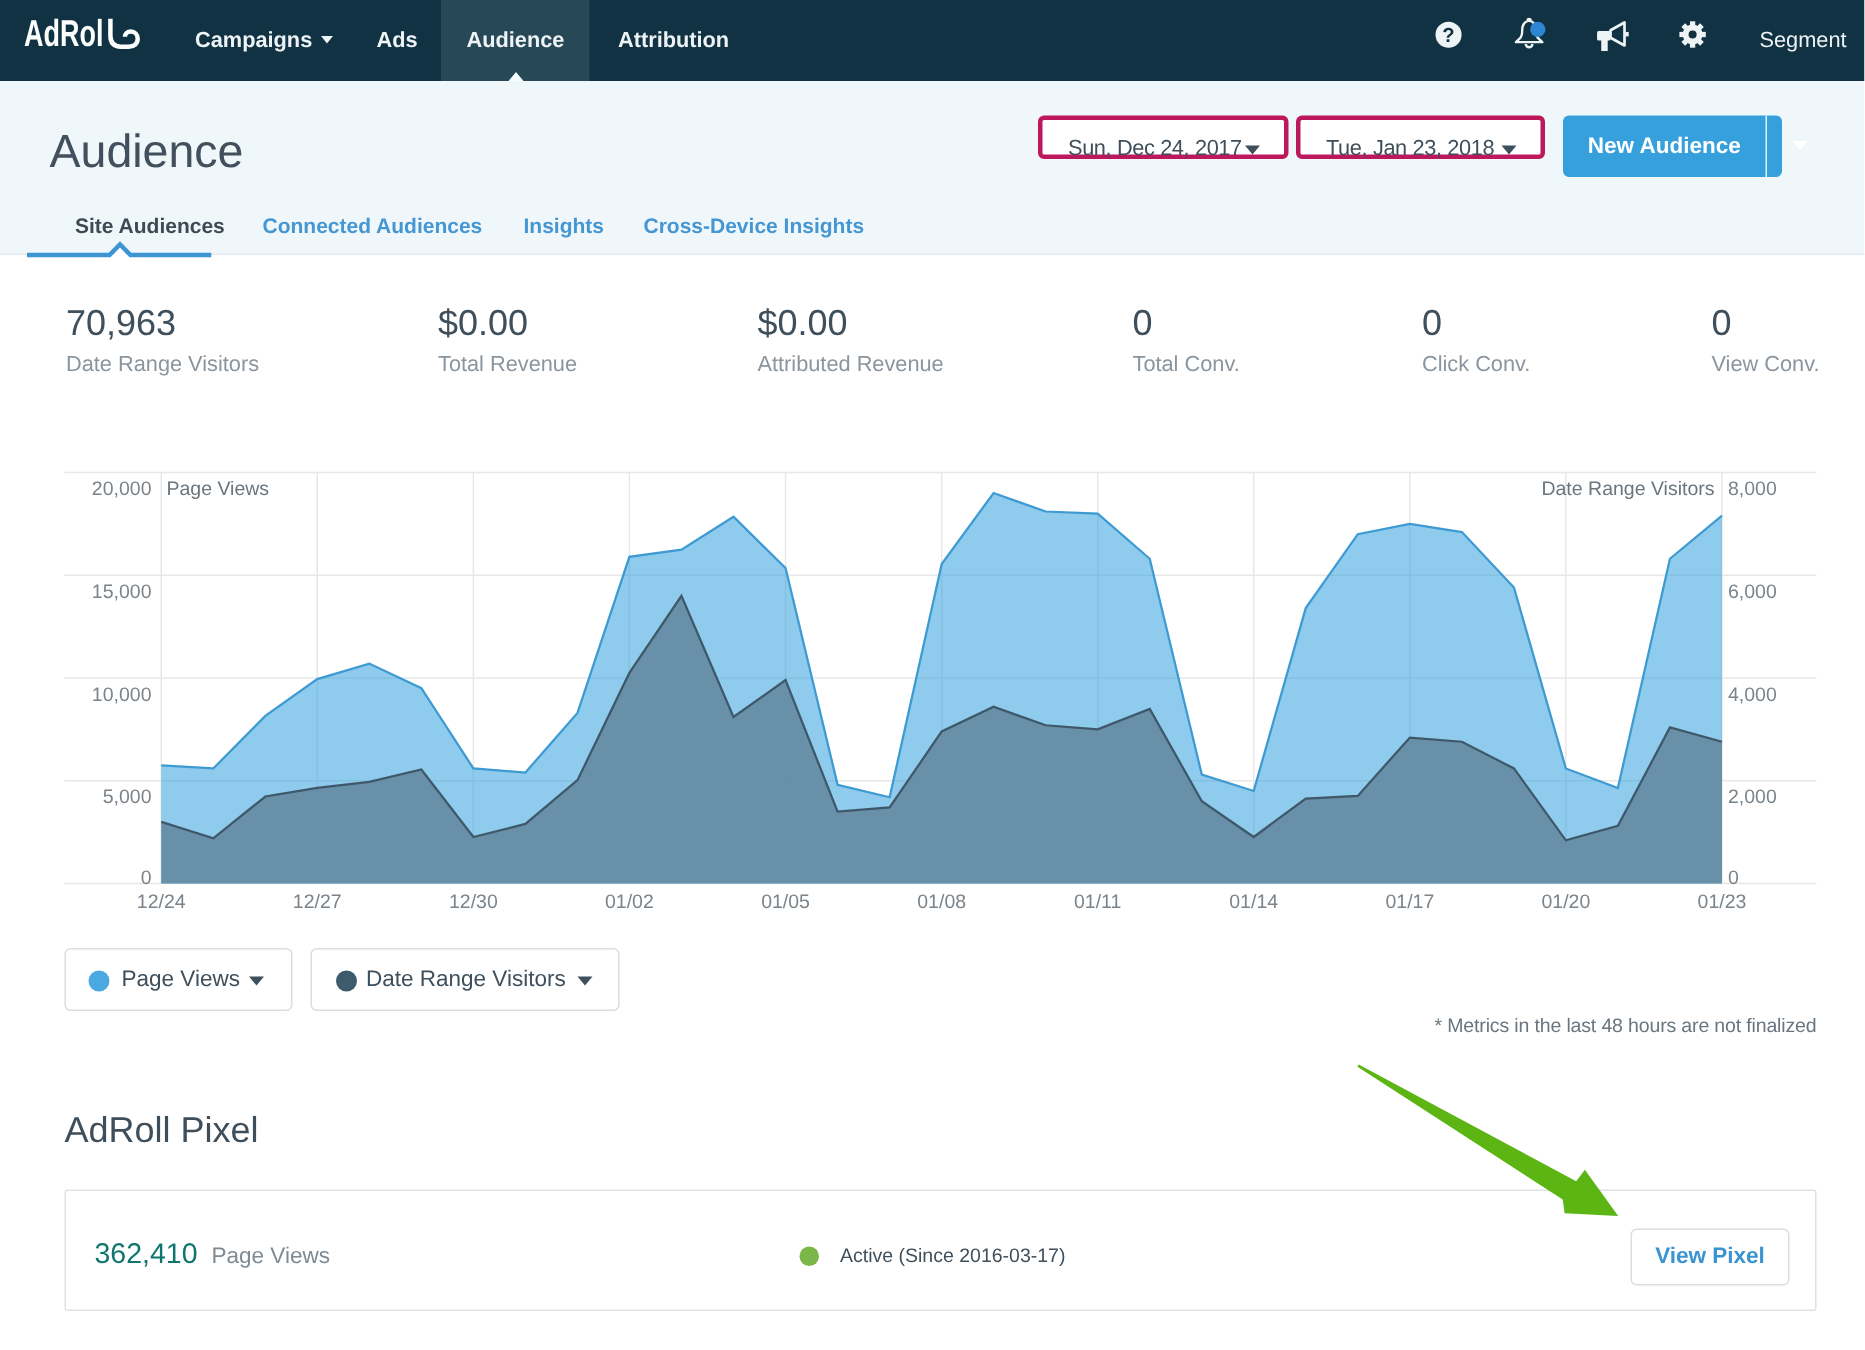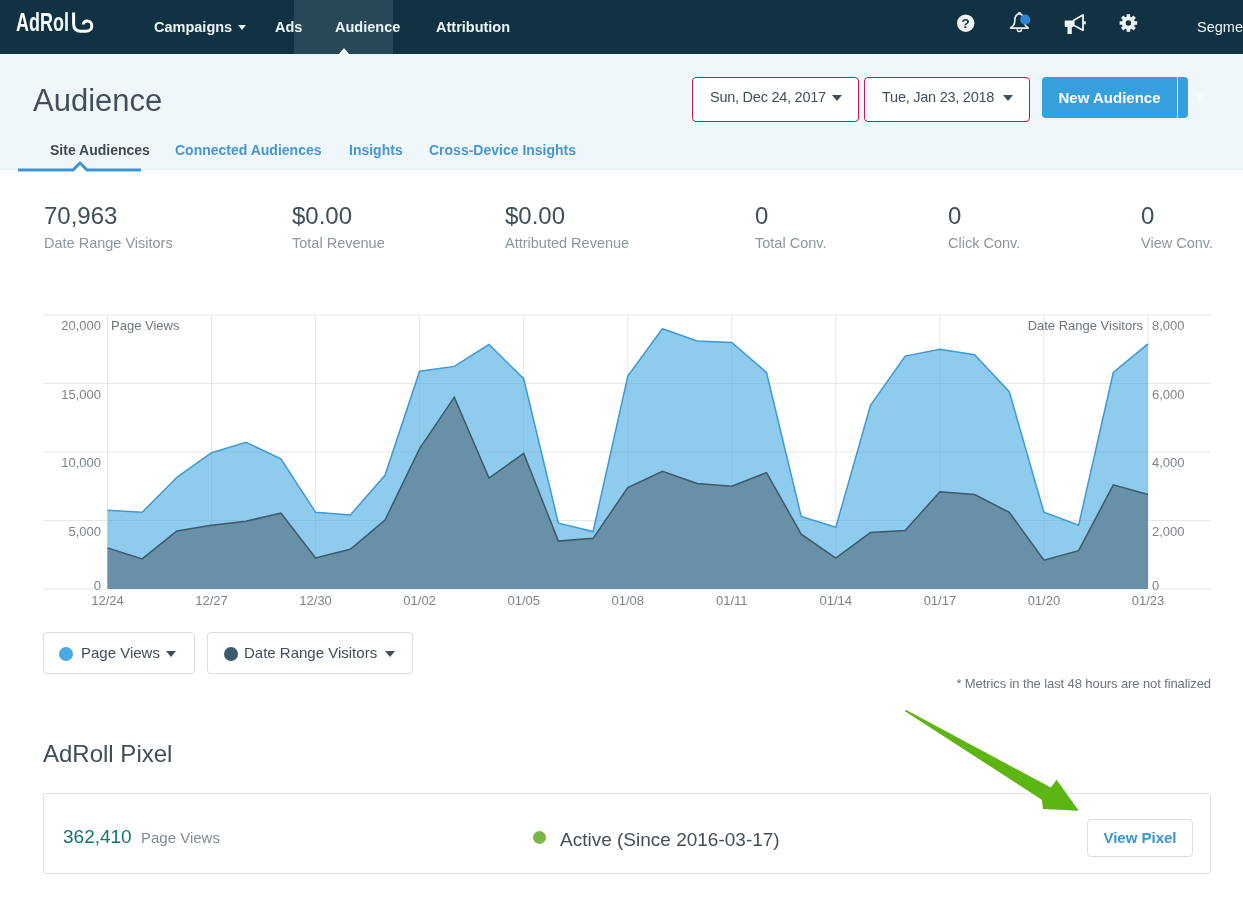--- a/index.html
+++ b/index.html
@@ -1,25 +1,25 @@
 <!DOCTYPE html>
 <html><head><meta charset="utf-8"><style>
 *{margin:0;padding:0;box-sizing:border-box;}
 html,body{width:1243px;height:900px;background:#fff;font-family:"Liberation Sans",sans-serif;overflow:hidden;}
 #page{position:relative;width:1243px;height:900px;}
 #nav{position:absolute;left:0;top:0;width:1243px;height:54px;background:#103243;}
-#nav .item{position:absolute;top:0;height:54px;line-height:54px;color:#eef3f5;font-size:14.5px;font-weight:bold;margin-left:24px;}
+#nav .item{position:absolute;top:0;height:54px;line-height:54px;color:#eef3f5;font-size:14.5px;font-weight:bold;}
 #activetab{position:absolute;left:294px;top:0;width:99px;height:54px;background:#264857;}
 #notch{position:absolute;left:339px;top:47.5px;width:0;height:0;border-left:5.5px solid transparent;border-right:5.5px solid transparent;border-bottom:6.5px solid #f6fbfe;}
 .navcaret{display:inline-block;width:0;height:0;border-left:4.5px solid transparent;border-right:4.5px solid transparent;border-top:5px solid #eef3f5;vertical-align:2px;margin-left:6px;}
 #header{position:absolute;left:0;top:54px;width:1243px;height:116px;background:#f0f7fb;border-bottom:1px solid #e3eaef;}
 #h1{position:absolute;left:33px;top:29px;font-size:31px;color:#41505c;}
 .tab{position:absolute;top:88px;font-size:14px;font-weight:bold;color:#4597d3;margin-left:19px;}
 #tab1{left:31px;color:#3d4a54;}
-.datebtn{position:absolute;top:23px;height:45px;background:#fff;border:1px solid #be185d;border-radius:4px;font-size:14.5px;letter-spacing:-0.25px;color:#3e4f5b;}
+.datebtn{position:absolute;top:23px;height:29px;background:#fff;border:3px solid #be185d;border-radius:4px;font-size:14.5px;letter-spacing:-0.25px;color:#3e4f5b;}
 .dcaret{display:inline-block;width:0;height:0;border-left:5px solid transparent;border-right:5px solid transparent;border-top:6px solid #3e4f5b;margin-left:12px;vertical-align:1px;}
 #newaud{position:absolute;left:1042px;top:23px;width:146px;height:41px;background:#35a0dc;border-radius:4px;color:#fff;font-weight:bold;font-size:15px;}
 .statnum{position:absolute;top:202px;font-size:24px;color:#3f4f5b;}
 .statlab{position:absolute;top:235px;font-size:14.5px;color:#8b959e;}
 #chart{position:absolute;left:0;top:300px;}
 .ax{font-size:13px;fill:#7b848b;}
 .serlab{font-size:13px;fill:#6b757d;}
 .legbtn{position:absolute;top:632px;height:42px;background:#fff;border:1px solid #d9dee3;border-radius:4px;font-size:15px;color:#3f4f5b;line-height:40px;}
 .dot{position:absolute;top:14px;width:14px;height:14px;border-radius:50%;}
 .legcaret{position:absolute;top:18px;width:0;height:0;border-left:5px solid transparent;border-right:5px solid transparent;border-top:6px solid #3f4f5b;}
@@ -158,18 +158,18 @@
       <span style="position:absolute;left:36px;">Date Range Visitors</span>
       <span class="legcaret" style="left:177px;"></span>
     </div>
 
   <div id="foot">* Metrics in the last 48 hours are not finalized</div>
   <div id="pixhead">AdRoll Pixel</div>
   <div id="pixbox">
     <div style="position:absolute;left:19px;top:32px;font-size:19px;color:#0f766e;">362,410</div>
     <div style="position:absolute;left:97px;top:35px;font-size:15px;color:#7e8b94;">Page Views</div>
     <span style="position:absolute;left:489px;top:37px;width:13px;height:13px;border-radius:50%;background:#7ab648;"></span>
-    <div style="position:absolute;left:516px;top:35px;font-size:19px;color:#3f4f5b;">Active (Since 2016-03-17)</div>
+    <div style="position:absolute;left:516px;top:35px;font-size:13px;color:#3f4f5b;">Active (Since 2016-03-17)</div>
     <div id="viewpix">View Pixel</div>
   </div>
   <svg style="position:absolute;left:890px;top:695px;" width="210" height="130" viewBox="0 0 210 130">
     <polygon points="15.0,16.2 151.8,104.7 153.1,113.9 188.8,115.7 166.6,84.8 160.8,92.5 15.8,14.7" fill="#5cb513"></polygon>
   </svg>
 </div>
 </body></html>

